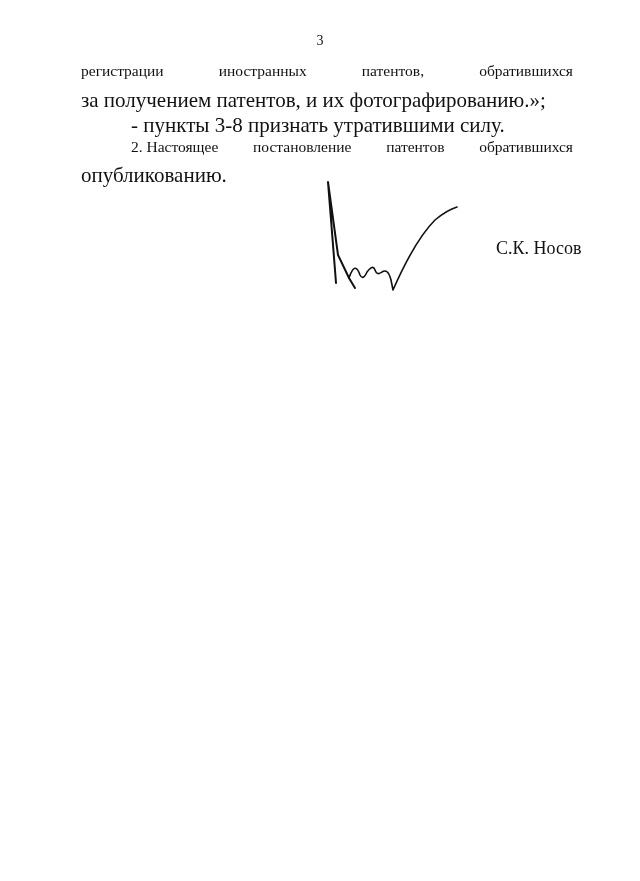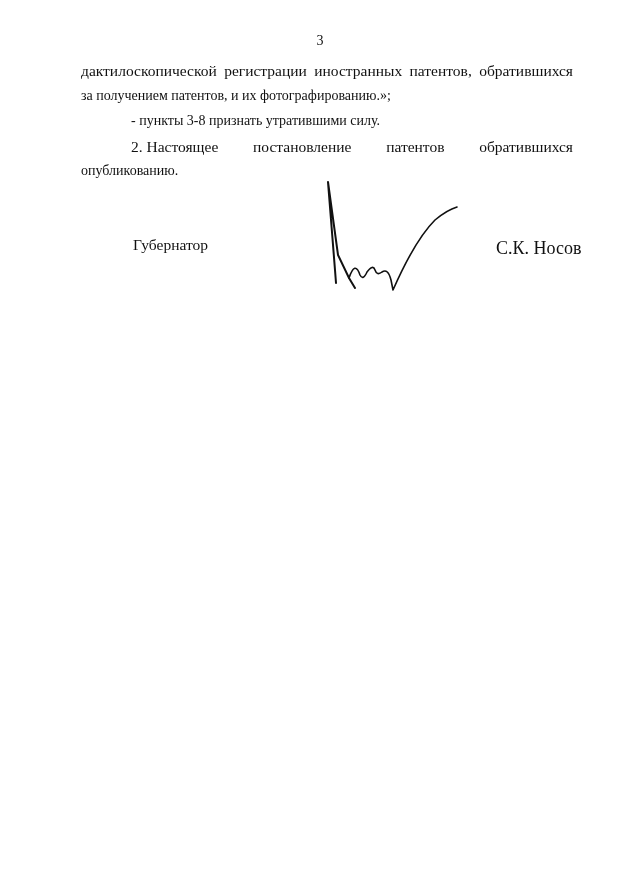--- a/index.html
+++ b/index.html
@@ -6,21 +6,21 @@
   body {
     width: 640px; height: 881px; position: relative; overflow: hidden;
     font-family: "Liberation Serif", "DejaVu Serif", serif;
     color: #111111;
   }
   .page-number {
     position: absolute; left: 0; width: 640px; top: 33px;
     text-align: center; font-size: 14px;
   }
   .line {
-    position: absolute; font-size: 14px; white-space: nowrap;
+    position: absolute; font-size: 21px; white-space: nowrap;
   }
   .justify {
     position: absolute; left: 81px; width: 492px;
     display: flex; justify-content: space-between;
     font-size: 15.5px; white-space: nowrap;
   }
   .sig-left {
     position: absolute; left: 88px; top: 235px; width: 165px;
     text-align: center; font-size: 15.5px; line-height: 20px;
   }
@@ -31,40 +31,38 @@
     position: absolute; left: 325px; top: 180px;
   }
 </style>
 </head>
 <body>
 
 <div>
   <div class="page-number">3</div>
 
   <div class="justify" style="top:62px;">
-    <span>дактилоскопической</span>
     <span>регистрации</span>
     <span>иностранных</span>
     <span>патентов,</span>
     <span>обратившихся</span>
   </div>
   <div class="line" style="left:81px; top:88px;">за получением патентов, и их фотографированию.»;</div>
 
   <div class="line" style="left:131px; top:113px;">- пункты 3-8 признать утратившими силу.</div>
 
   <div class="justify" style="top:138px;">
     <span style="padding-left:50px;">2. Настоящее</span>
     <span>постановление</span>
     <span>патентов</span>
     <span>обратившихся</span>
   </div>
   <div class="line" style="left:81px; top:163px;text-align:right;">опубликованию.</div>
 
   <div class="sig-left">
-    <div>Губернатор</div>
   </div>
 
   <div class="signature">
     <svg width="140" height="115" viewBox="0 0 140 115">
       <path d="M3 2 L13 75 L24 98 L30 108 M3 2 L10 90 L11 103" fill="none" stroke="#111" stroke-width="2" stroke-linecap="round"></path>
       <path d="M24 98 Q30 80 35 95 Q38 101 42 92 Q48 84 50 90 Q52 96 57 92 Q63 88 66 100 L68 110 Q90 60 110 40 Q122 30 132 27" fill="none" stroke="#111" stroke-width="1.6" stroke-linecap="round" stroke-linejoin="round"></path>
     </svg>
   </div>
 
   <div class="sig-name">С.К. Носов</div>

